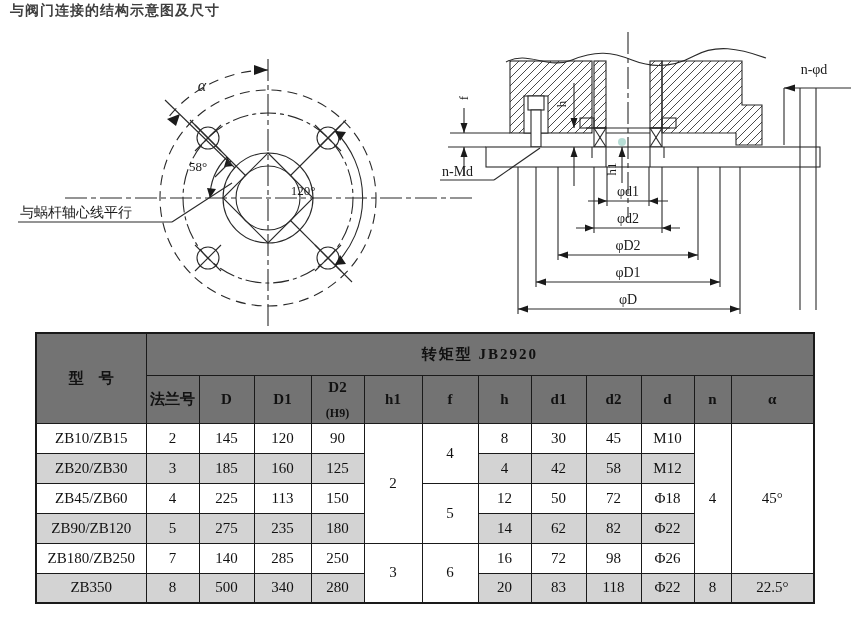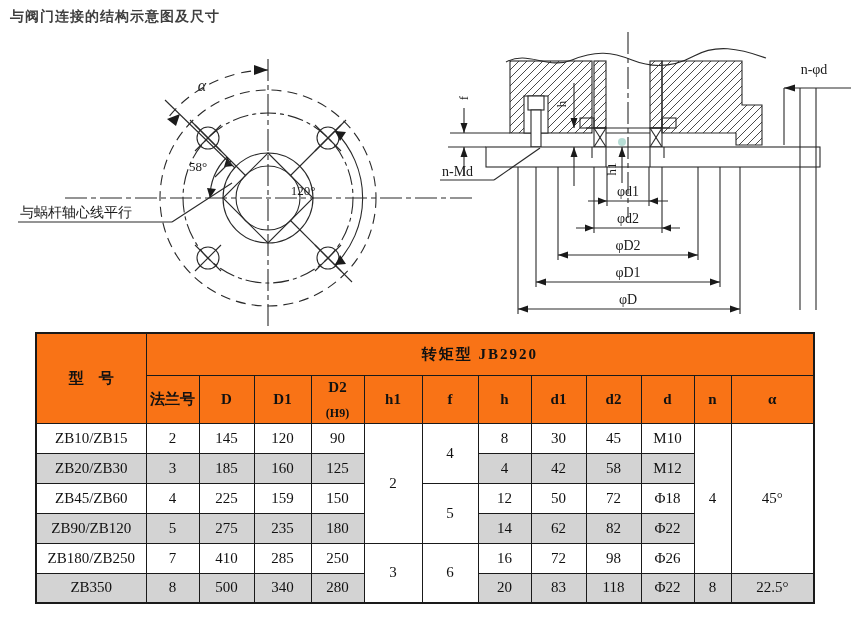--- a/index.html
+++ b/index.html
@@ -1,37 +1,37 @@
 <!DOCTYPE html>
 <html><head>
 <meta charset="utf-8">
 <style>
   html,body{margin:0;padding:0;}
   body{
     width:851px;height:623px;position:relative;background:#ffffff;
     font-family:"Liberation Sans",sans-serif;overflow:hidden;
   }
   .page-title{
-    position:absolute;left:10px;top:8px;font-size:14px;font-weight:bold;
+    position:absolute;left:10px;top:2px;font-size:14px;font-weight:bold;
     color:#3f3f3f;letter-spacing:1px;
   }
   svg text{font-family:"Liberation Serif",serif;fill:#1a1a1a;}
   .dwg{position:absolute;}
   
   table.spec{
     position:absolute;left:35px;top:332px;width:778px;
     border-collapse:collapse;table-layout:fixed;
     font-family:"Liberation Serif",serif;color:#111;
   }
   table.spec td,table.spec th{
     border:1px solid #1a1a1a;text-align:center;vertical-align:middle;
     padding:0;font-size:15px;font-weight:normal;background:#ffffff;
   }
   table.spec{border:2px solid #1a1a1a;}
-  table.spec .hdr{background:#f97316;font-weight:bold;}
+  table.spec .hdr{background:#737373;font-weight:bold;}
   table.spec tr.h1row{height:42px;}
   table.spec tr.h2row{height:48px;}
   table.spec tr.body{height:30px;}
   table.spec tr.shade > td{background:#d3d3d3;margin-left:19px;}
   table.spec .model-col{font-size:15px;}
   .sub{display:block;font-size:12px;line-height:11px;margin-top:12px;}
   .grp{font-size:16px;letter-spacing:2px;}
 </style>
 </head>
 <body>
@@ -310,21 +310,21 @@
     <td>125</td>
     <td>4</td>
     <td>42</td>
     <td>58</td>
     <td>M12</td>
   </tr>
   <tr class="body">
     <td class="model-col">ZB45/ZB60</td>
     <td>4</td>
     <td>225</td>
-    <td>159</td>
+    <td>113</td>
     <td>150</td>
     <td rowspan="2">5</td>
     <td>12</td>
     <td>50</td>
     <td>72</td>
     <td>Φ18</td>
   </tr>
   <tr class="body shade">
     <td class="model-col">ZB90/ZB120</td>
     <td>5</td>
@@ -332,21 +332,21 @@
     <td>235</td>
     <td>180</td>
     <td>14</td>
     <td>62</td>
     <td>82</td>
     <td>Φ22</td>
   </tr>
   <tr class="body">
     <td class="model-col">ZB180/ZB250</td>
     <td>7</td>
-    <td>410</td>
+    <td>140</td>
     <td>285</td>
     <td>250</td>
     <td rowspan="2">3</td>
     <td rowspan="2">6</td>
     <td>16</td>
     <td>72</td>
     <td>98</td>
     <td>Φ26</td>
   </tr>
   <tr class="body shade">

